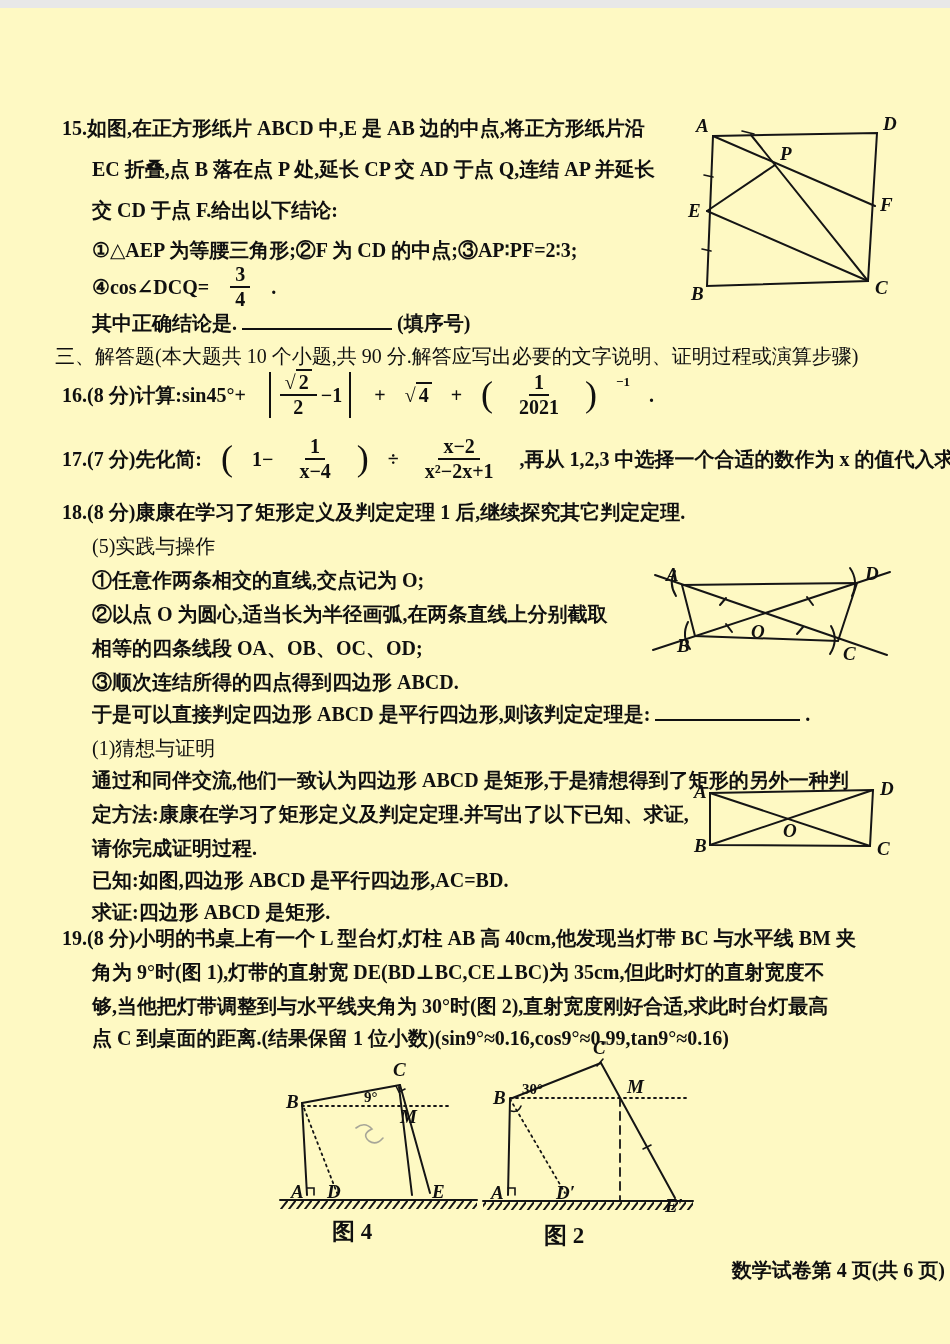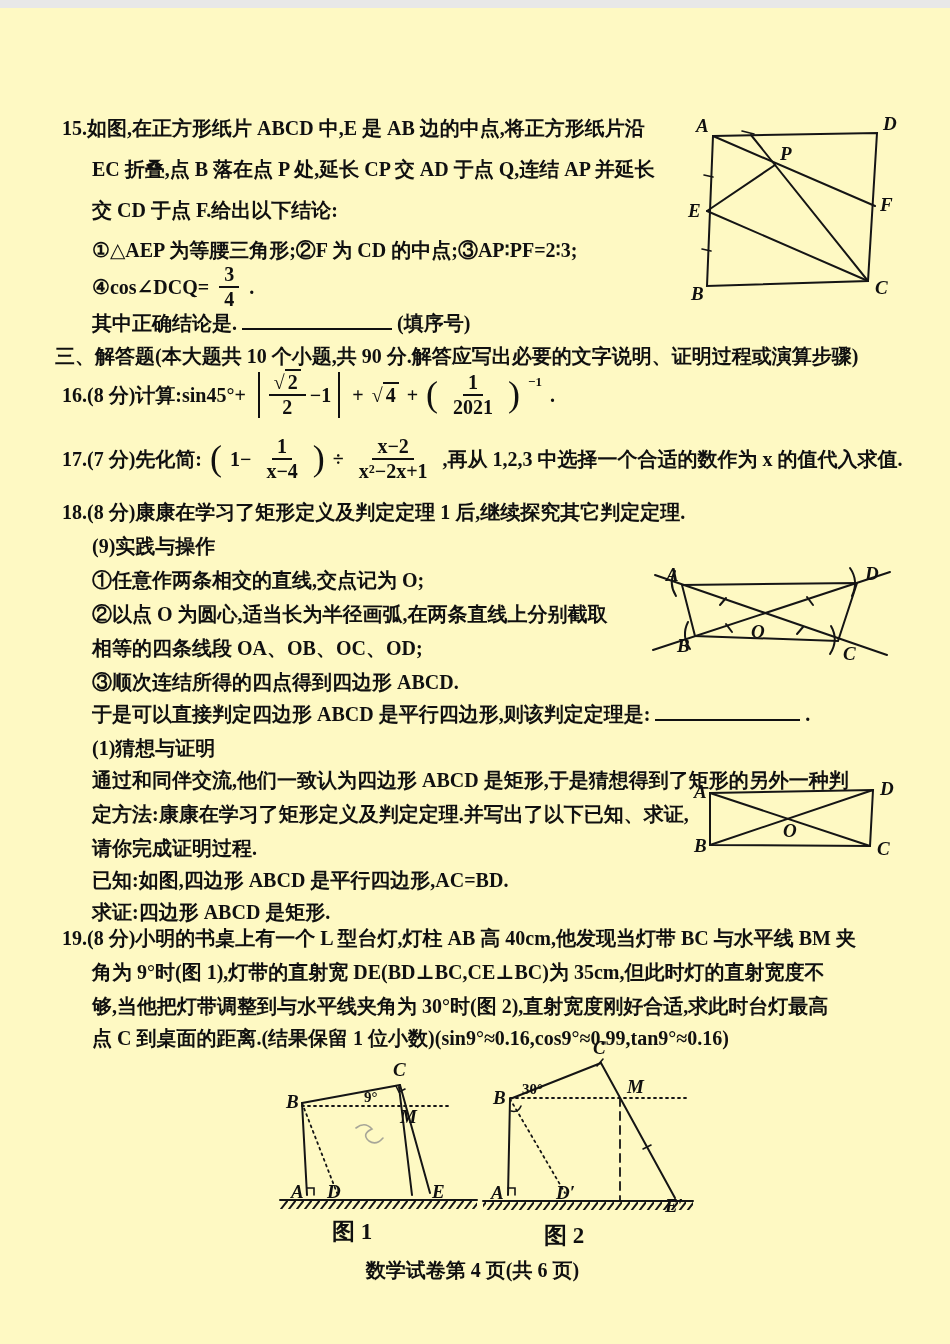--- a/index.html
+++ b/index.html
@@ -3,34 +3,34 @@
 <meta charset="utf-8">
 <style>
   html,body{margin:0;padding:0;background:#e8e8e8;}
   .page{
     position:relative;width:950px;height:1344px;margin:8px auto;
     background:#fef9c3;color:#101010;overflow:hidden;
     font-family:"Liberation Serif","DejaVu Serif",serif;
     font-weight:600;font-size:20px;
   }
   .t{position:absolute;white-space:nowrap;line-height:1.25;}
-  .b{font-weight:700;}
-  .mrow{display:flex;align-items:center;gap:8px;}
+  .b{font-weight:400;}
+  .mrow{display:flex;align-items:center;gap:19px;}
   .frac{display:inline-flex;flex-direction:column;align-items:center;line-height:1.05;margin:0 2px;vertical-align:middle;}
   .frac .num{padding:0 5px 1px 5px;border-bottom:2px solid #111;}
   .frac .den{padding:1px 5px 0 5px;}
   .sqrt{white-space:nowrap;}
   .sqrt .rad{border-top:2px solid #111;padding:0 3px;}
   .abs{display:inline-flex;align-items:center;gap:2px;margin:0 4px;padding:0 7px;
        border-left:2.5px solid #111;border-right:2.5px solid #111;}
   .bp{font-size:36px;font-weight:400;line-height:.8;transform:translateY(-1px);}
   .pw{font-size:13px;align-self:flex-start;margin-top:2px;}
   .blank{display:inline-block;border-bottom:2.5px solid #111;height:15px;vertical-align:baseline;}
   .cap{position:absolute;font-size:23px;font-weight:700;}
-  .footer{position:absolute;left:0;right:5px;text-align:center;}
+  .footer{position:absolute;left:0;right:5px;text-align:right;}
   svg{position:absolute;overflow:visible;}
   svg line,svg polyline,svg polygon,svg path{stroke:#151515;fill:none;stroke-width:2;stroke-linecap:round;}
   svg .thin{stroke-width:1.6;}
   svg .dot{stroke-dasharray:2 4;stroke-width:1.8;}
   svg .dash{stroke-dasharray:8 6;stroke-width:1.8;}
   svg text{stroke:none;fill:#101010;font-family:"Liberation Serif","DejaVu Serif",serif;
            font-style:italic;font-weight:700;font-size:19px;}
   svg text.up{font-style:normal;font-size:15px;}
   svg .wm{stroke:#8a8a8a;stroke-width:1.6;opacity:.75;}
 </style>
@@ -114,21 +114,21 @@
     <span class="bp">)</span>
     <span>÷</span>
     <span class="frac">
       <span class="num">x−2</span>
       <span class="den">x²−2x+1</span>
     </span>
     <span>,再从 1,2,3 中选择一个合适的数作为 x 的值代入求值.</span>
   </div>
 
   <div class="t" style="left:62px;top:492px">18.(8 分)康康在学习了矩形定义及判定定理 1 后,继续探究其它判定定理.</div>
-  <div class="t b" style="left:92px;top:526px">(9)实践与操作</div>
+  <div class="t b" style="left:92px;top:526px">(5)实践与操作</div>
   <div class="t" style="left:92px;top:560px">①任意作两条相交的直线,交点记为 O;</div>
   <div class="t" style="left:92px;top:594px">②以点 O 为圆心,适当长为半径画弧,在两条直线上分别截取</div>
   <div class="t" style="left:92px;top:662px">③顺次连结所得的四点得到四边形 ABCD.</div>
   <div class="t" style="left:92px;top:628px">相等的四条线段 OA、OB、OC、OD;</div>
   <div class="t" style="left:92px;top:694px">
     <span>于是可以直接判定四边形 ABCD 是平行四边形,则该判定定理是:</span>
     <span class="blank" style="width:145px"></span>
     <span>.</span>
   </div>
   <div class="t b" style="left:92px;top:728px">(1)猜想与证明</div>
@@ -203,21 +203,21 @@
       <path class="wm" d="M 84,72 q 9,-7 16,1 q -11,5 -3,12 q 7,5 14,-3"></path>
     </g>
     <text class="up" x="92" y="46">9°</text>
     <text x="14" y="52">B</text>
     <text x="121" y="20">C</text>
     <text x="128" y="67">M</text>
     <text x="19" y="142">A</text>
     <text x="55" y="142">D</text>
     <text x="160" y="142">E</text>
   </svg>
-  <div class="cap" style="left:332px;top:1208px">图 1</div>
+  <div class="cap" style="left:332px;top:1208px">图 4</div>
 
   <svg style="left:478px;top:1032px" width="228" height="176" viewBox="0 0 228 176">
     <defs>
       <pattern id="h2" width="8" height="9" patternUnits="userSpaceOnUse">
         <line x1="8" y1="0" x2="1" y2="9" stroke="#222" stroke-width="1.5"></line>
       </pattern>
     </defs>
     <g>
       <line x1="5" y1="161" x2="215" y2="161" stroke-width="2.5"></line>
       <rect x="5" y="161" width="210" height="9" fill="url(#h2)" stroke="none"></rect>

